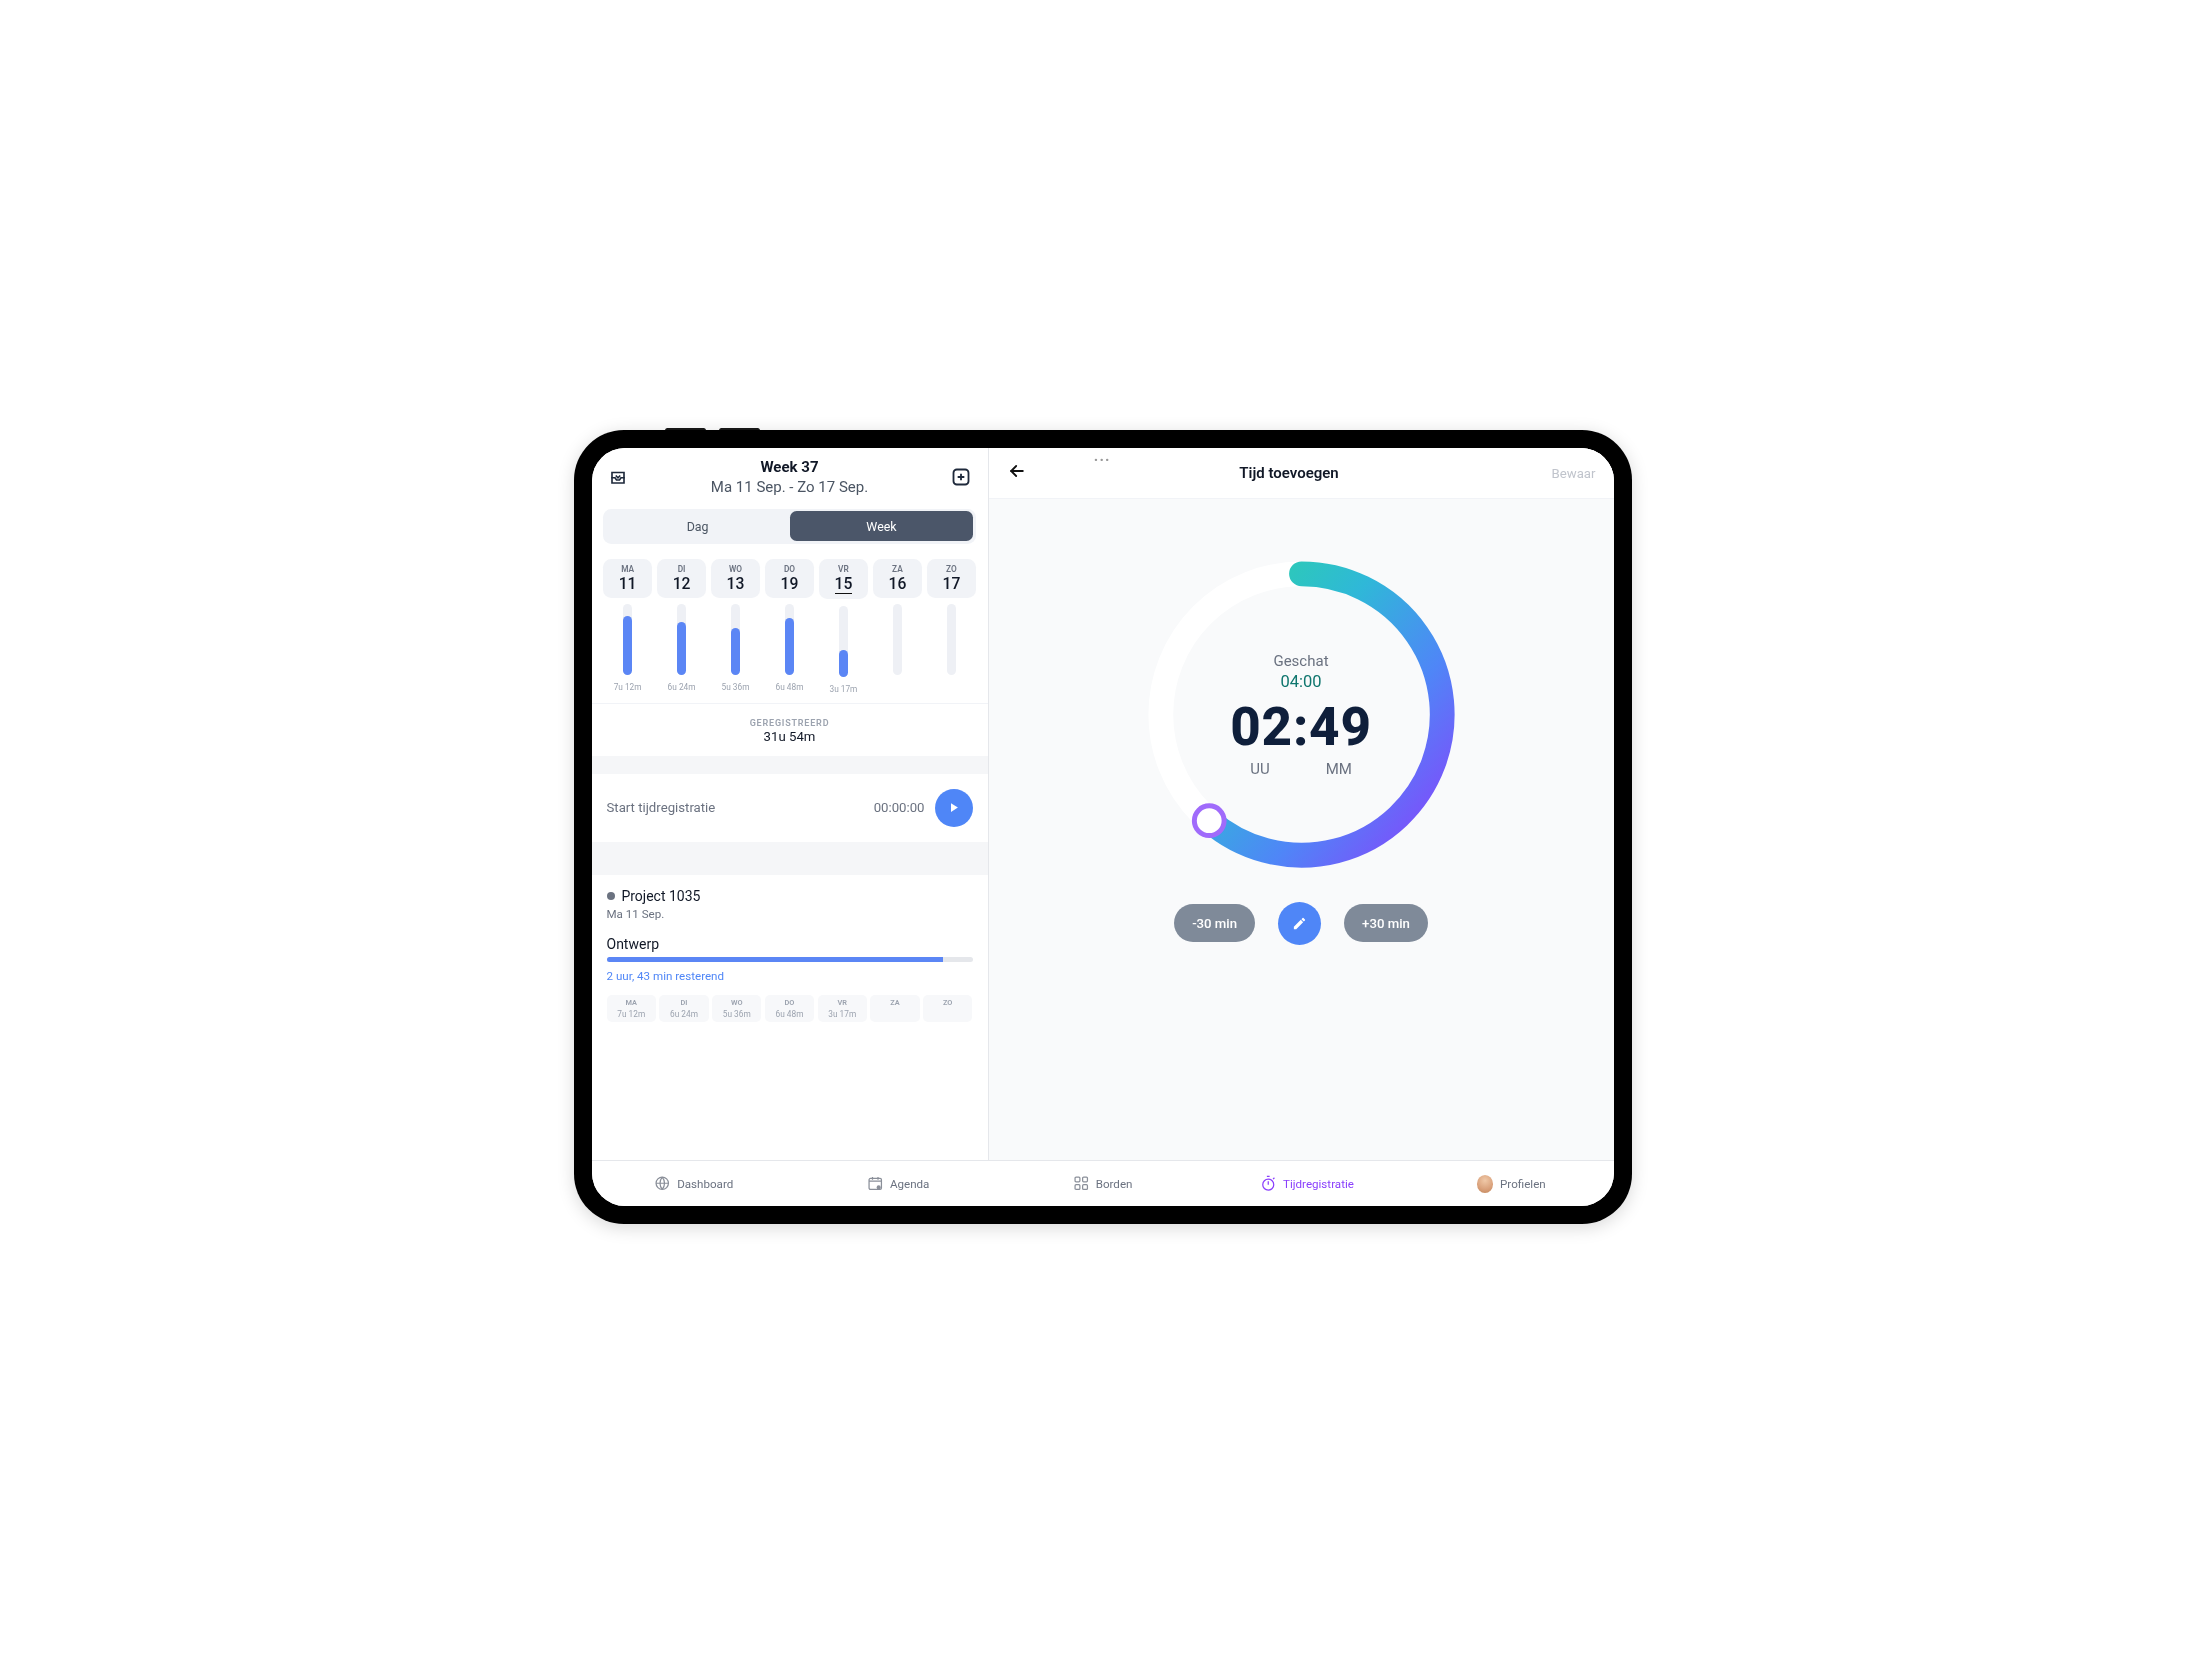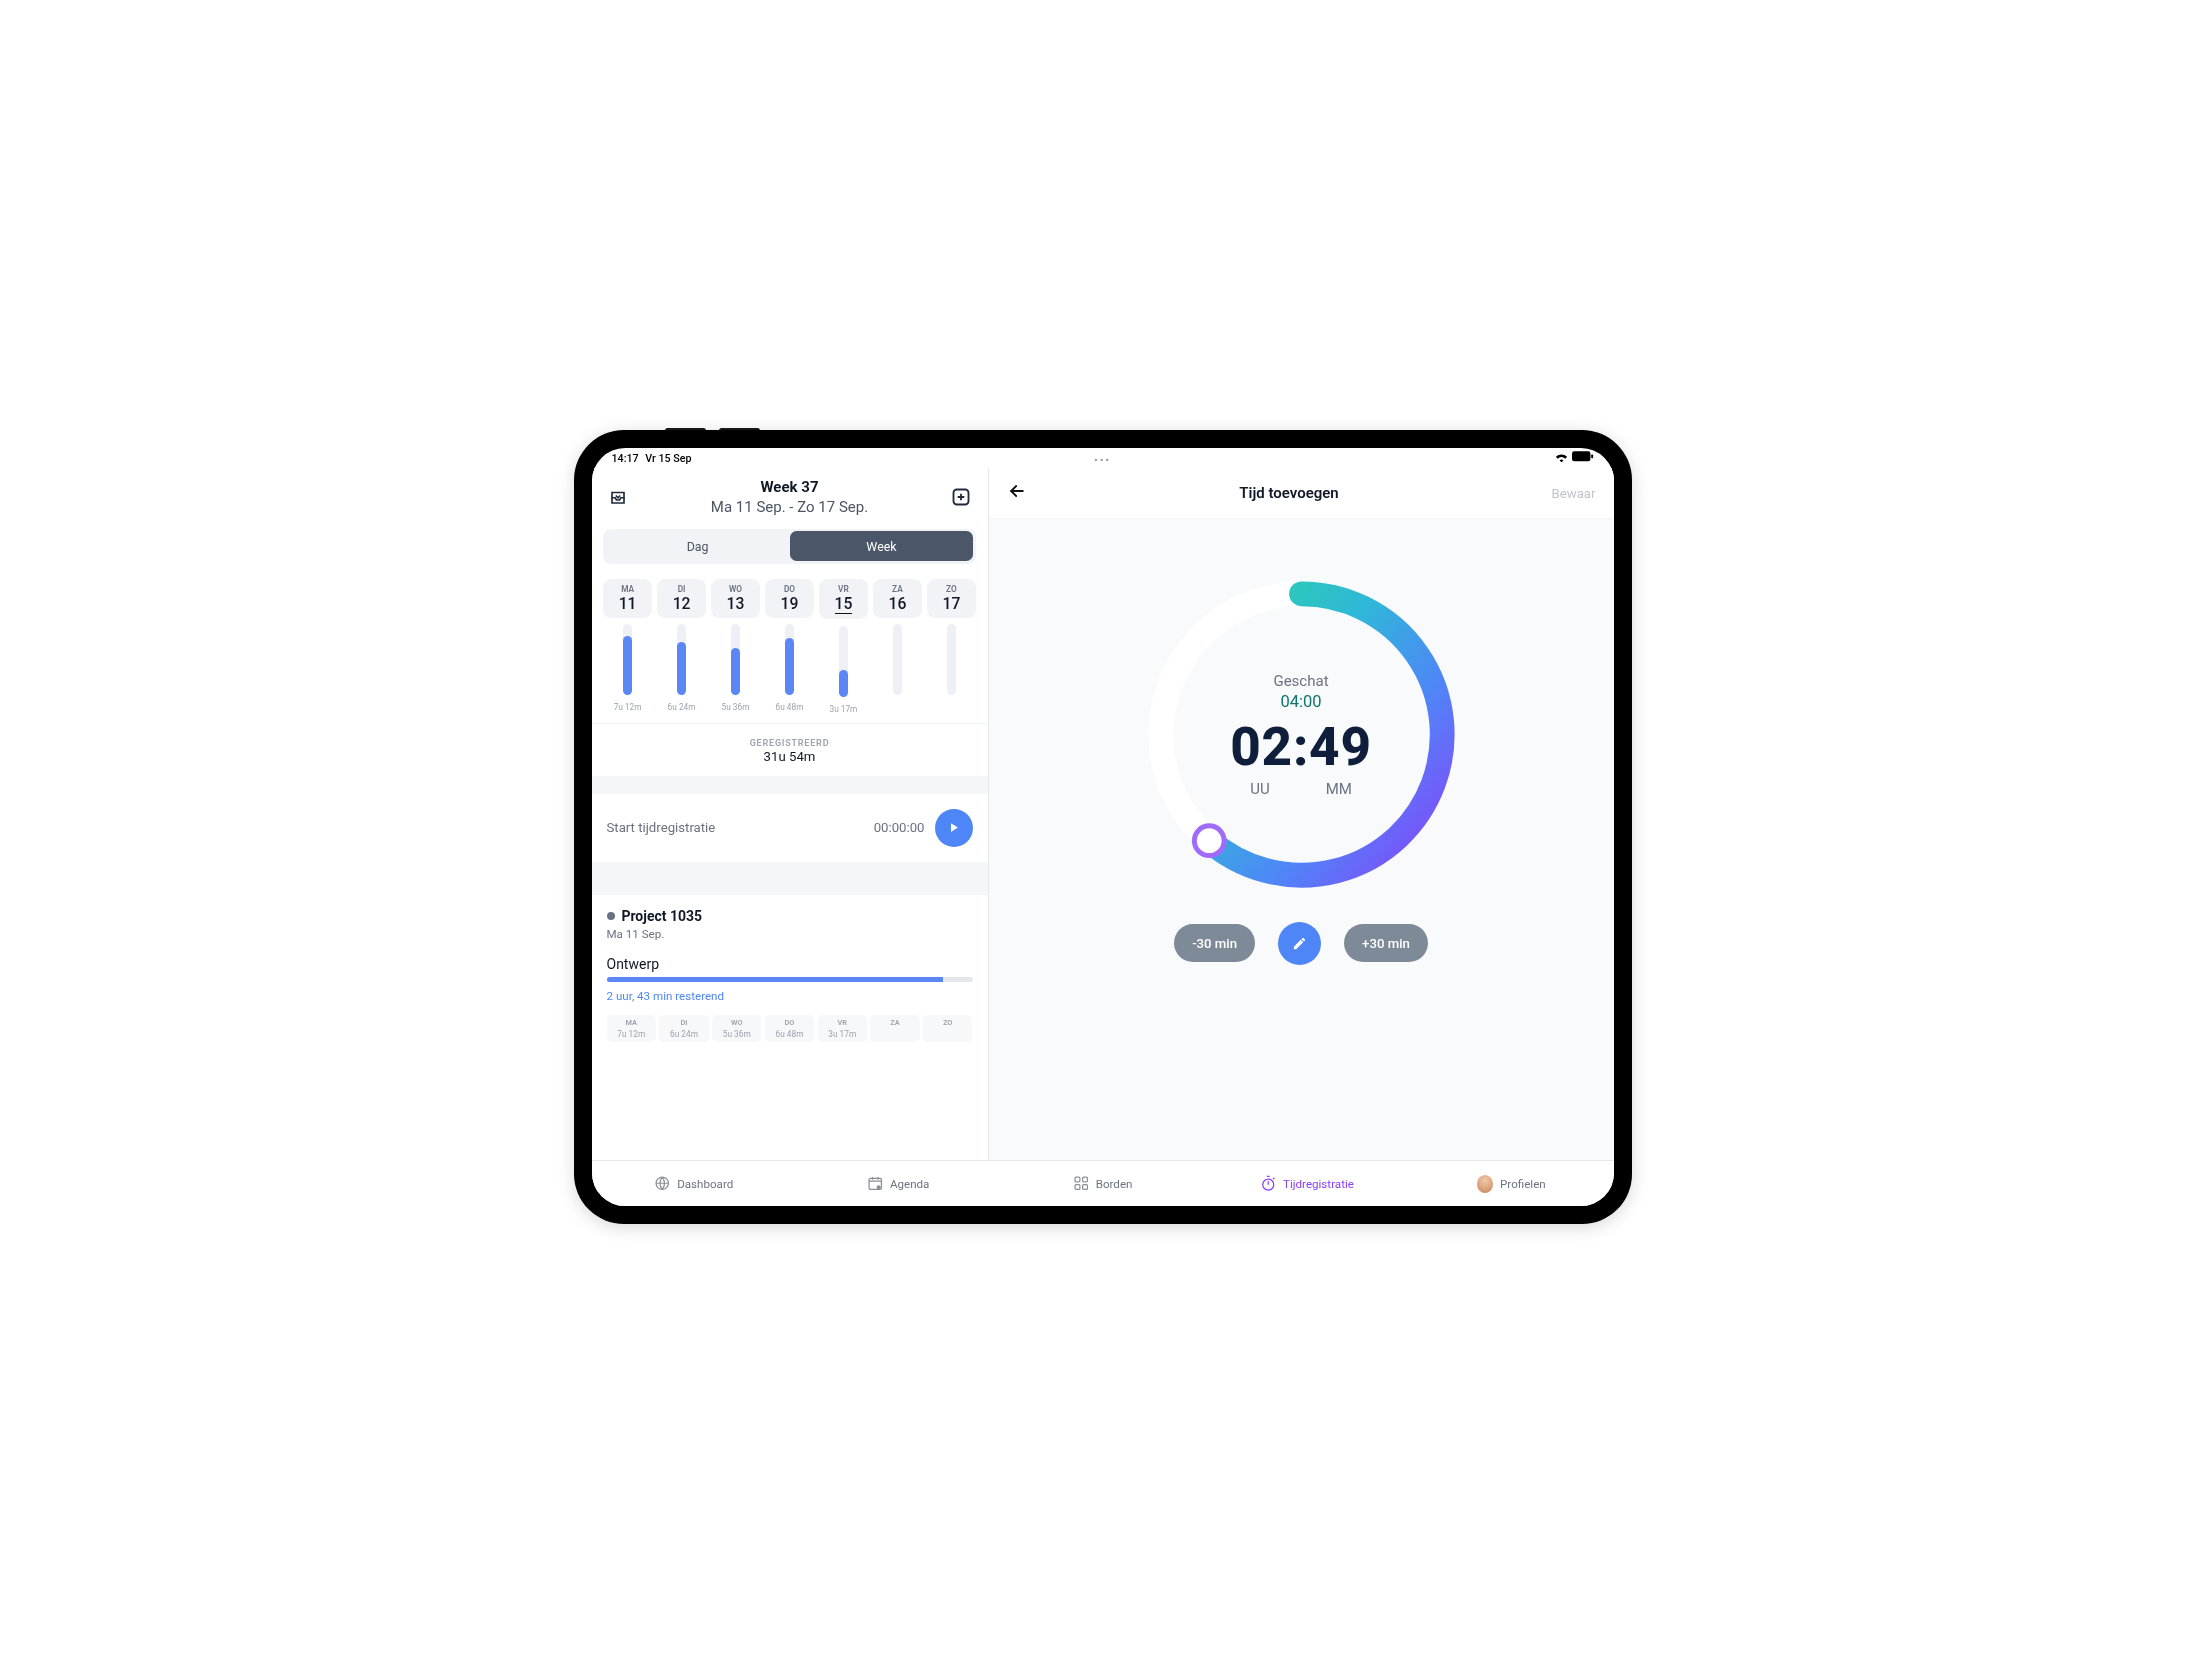--- a/index.html
+++ b/index.html
@@ -186,21 +186,21 @@
     width: 38px; height: 38px;
     border-radius: 50%;
     background: #4f86f7;
     display: flex; align-items:center; justify-content:center;
     color: #fff;
   }
   
   .project-section { padding: 13.2px 15px 0 15px; }
   .proj-head-row { display:flex; align-items:center; gap:6.6px; }
   .proj-dot { width:8.3px; height:8.3px; border-radius:50%; background:#6b7280; }
-  .proj-name { font-size: 14px; font-weight:700; color:#111827; }
+  .proj-name { font-size: 14px; font-weight:400; color:#111827; }
   .proj-date { font-size: 11.6px; color:#6b7280; margin-top:3.3px; }
   .task-name { font-size: 14px; color:#111827; margin-top: 15px; }
   .prog-track {
     margin-top: 5px;
     height: 5px;
     background:#e5e7eb;
     border-radius: 3.3px;
     overflow:hidden;
   }
   .prog-fill { height:100%; background:#5b86f5; }
@@ -301,39 +301,20 @@
 <body>
 
 <div class="stage">
   <div class="side-button sb-top1"></div>
   <div class="side-button sb-top2"></div>
   <div class="side-button sb1"></div>
   <div class="side-button sb2"></div>
   <div class="tablet-frame">
     <div class="screen">
 
-      <div class="status-bar">
-        <div class="status-left">
-          <span>14:17</span>
-          <span>Vr 15 Sep</span>
-        </div>
-        <div class="status-right">
-          <span>
-            <svg width="15" height="11.6" viewBox="0 0 24 18">
-                <path d="M12 18l-3-3a4.2 4.2 0 016 0l-3 3zm-6-6l-3-3a12.7 12.7 0 0118 0l-3 3a8.5 8.5 0 00-12 0z" fill="#000"></path>
-              </svg>
-          </span>
-          <span>
-            <svg width="21.5" height="10.7" viewBox="0 0 28 13">
-                <rect x="0" y="0" width="24" height="13" rx="3" fill="#000"></rect>
-                <rect x="25" y="4" width="2.5" height="5" rx="1" fill="#000"></rect>
-              </svg>
-          </span>
-        </div>
-      </div>
       <div class="dots-center">•••</div>
 
       <div class="app-body">
 
         <div class="left-pane">
 
           <div class="lp-header">
             <div class="icon-btn">
               <svg width="18" height="18" viewBox="0 0 24 24" fill="none" stroke="#1e293b" stroke-width="2.2">
                   <path d="M3 13h5l2 3h4l2-3h5"></path>

